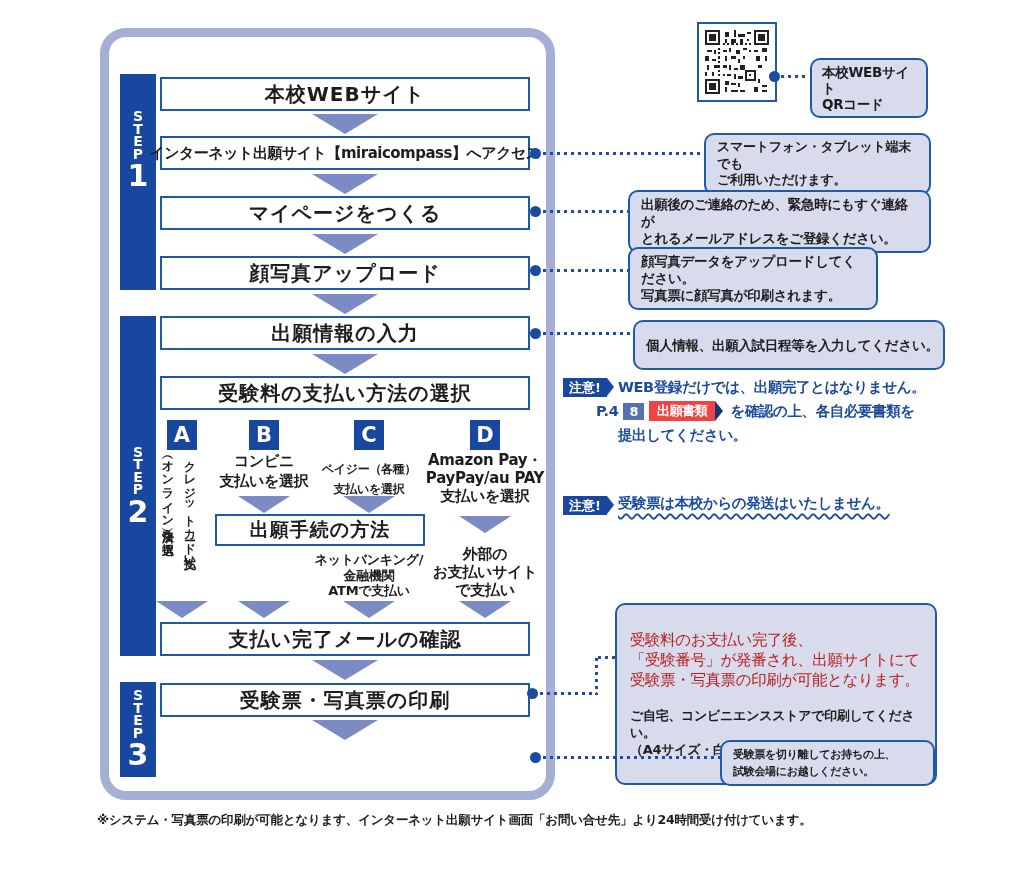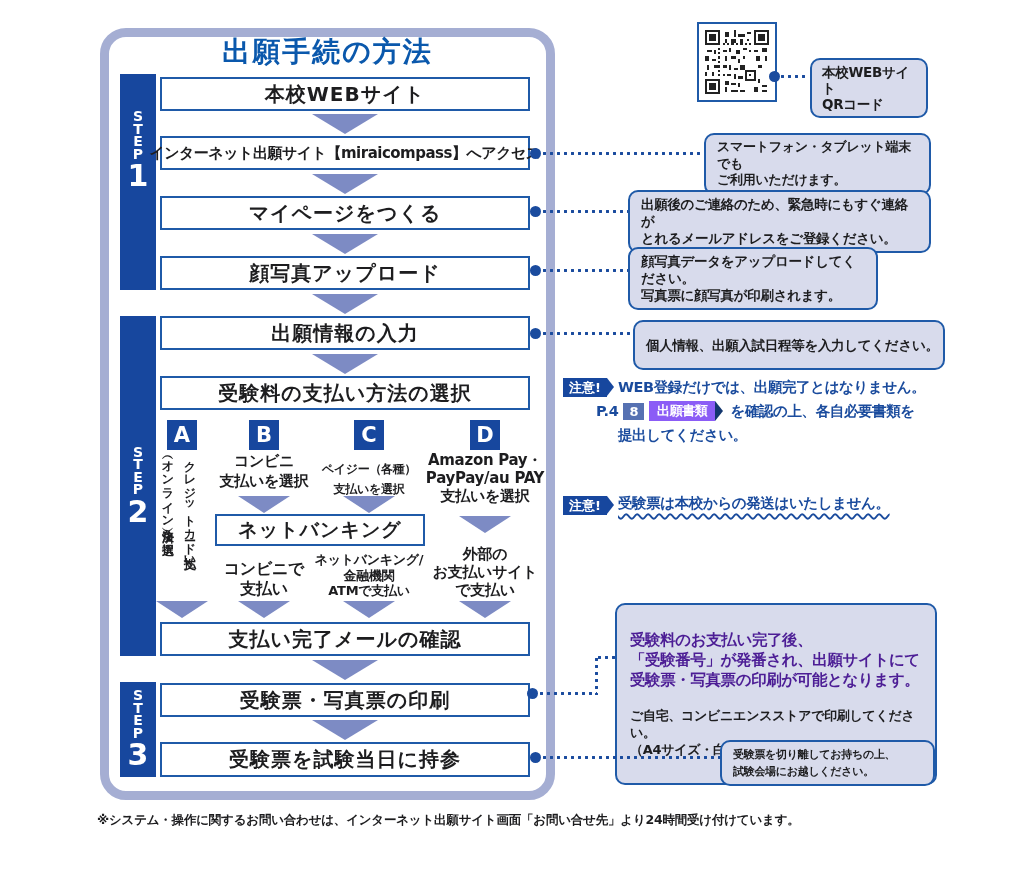--- a/index.html
+++ b/index.html
@@ -21,73 +21,71 @@
   .ars{position:absolute;width:0;height:0;border-left:26px solid transparent;
       border-right:26px solid transparent;border-top:17px solid #7d8bc4;}
   .pbadge{position:absolute;top:420px;width:30px;height:30px;background:#17479e;color:#fff;
           font-weight:bold;font-size:21px;display:flex;align-items:center;justify-content:center;}
   .plbl{position:absolute;text-align:center;font-weight:bold;color:#1d1d1f;white-space:pre-line;letter-spacing:-0.3px;}
   .vlbl{position:absolute;writing-mode:vertical-rl;font-size:12px;font-weight:bold;line-height:22px;
         white-space:pre-line;color:#1d1d1f;letter-spacing:0;}
   .co{position:absolute;background:#d8dbec;border:2px solid #1f5aa8;border-radius:10px;
       font-weight:bold;color:#1d1d1f;white-space:pre-line;box-sizing:border-box;
       font-size:14px;line-height:17px;padding:4px 11px;letter-spacing:-0.3px;}
-  .co-bold{color:#4c1d95;font-size:15.5px;line-height:20px;font-weight:bold;white-space:pre-line;letter-spacing:-0.4px;}
+  .co-bold{color:#b91c1c;font-size:15.5px;line-height:20px;font-weight:normal;white-space:pre-line;letter-spacing:-0.4px;}
   .co-norm{color:#1d1d1f;font-size:13px;line-height:17px;font-weight:bold;white-space:pre-line;letter-spacing:-0.3px;}
   .dot{position:absolute;width:11px;height:11px;border-radius:50%;background:#1a4b9e;}
   .dl-h{position:absolute;height:3px;background-image:radial-gradient(circle at 1.5px 1.5px,#1a4b9e 1.4px,transparent 1.7px);
         background-size:7px 3px;background-repeat:repeat-x;}
   .dl-v{position:absolute;width:3px;background-image:radial-gradient(circle at 1.5px 1.5px,#1a4b9e 1.4px,transparent 1.7px);
         background-size:3px 7px;background-repeat:repeat-y;}
   .qrbox{position:absolute;left:697px;top:22px;width:80px;height:80px;box-sizing:border-box;
          border:2px solid #1f5aa8;background:#fff;display:flex;align-items:center;justify-content:center;}
   .nbadge{position:absolute;background:#17479e;color:#fff;font-weight:bold;font-size:13px;
           height:19px;line-height:19px;padding:0 6px;white-space:nowrap;}
   .nbadge::after{content:"";position:absolute;left:100%;top:0;width:0;height:0;
           border-top:9.5px solid transparent;border-bottom:9.5px solid transparent;border-left:7px solid #17479e;}
   .ntext{position:absolute;color:#1a4b9d;font-weight:bold;font-size:14.5px;letter-spacing:-0.4px;white-space:nowrap;}
   .wavy{text-decoration:underline;text-decoration-style:wavy;text-decoration-color:#1a4b9d;
         text-decoration-thickness:2px;text-underline-offset:5px;}
   .b8{background:#5671b2;color:#fff;padding:1px 6px;font-size:13px;font-weight:bold;}
-  .bdoc{background:#8b5cf6;color:#fff;padding:1px 8px;font-size:13px;font-weight:bold;position:relative;margin-right:10px;}
+  .bdoc{background:#ef4444;color:#fff;padding:1px 8px;font-size:13px;font-weight:bold;position:relative;margin-right:10px;}
   .bdoc::after{content:"";position:absolute;left:100%;top:0;width:0;height:0;
         border-top:10px solid transparent;border-bottom:10px solid transparent;border-left:8px solid #13366e;}
   .footer{position:absolute;left:97px;top:812px;font-size:12.5px;font-weight:bold;color:#1d1d1f;letter-spacing:-0.2px;white-space:nowrap;}
 </style>
 </head>
 <body>
 
 <div id="canvas">
 
   <div class="panel"></div>
-  <div class="title">出願手続の方法</div>
 
   <div class="stepbar" style="top:74px;height:216px;padding-top:36px;">
     <span class="stepword">STEP</span>
     <span class="stepnum">1</span>
   </div>
   <div class="stepbar" style="top:316px;height:340px;justify-content:center;">
     <span class="stepword">STEP</span>
     <span class="stepnum">2</span>
   </div>
   <div class="stepbar" style="top:682px;height:95px;justify-content:center;">
     <span class="stepword">STEP</span>
     <span class="stepnum">3</span>
   </div>
 
   <div class="fbox" style="top:77px;">本校WEBサイト</div>
   <div class="fbox" style="top:136px;font-size:15px;letter-spacing:-0.5px;">インターネット出願サイト【miraicompass】へアクセス</div>
   <div class="fbox" style="top:196px;">マイページをつくる</div>
   <div class="fbox" style="top:256px;">顔写真アップロード</div>
   <div class="fbox" style="top:316px;">出願情報の入力</div>
   <div class="fbox" style="top:376px;">受験料の支払い方法の選択</div>
-  <div class="fbox" style="top:514px;left:215px;width:210px;height:32px;font-size:19px;">ネットバンキング</div>
+  <div class="fbox" style="top:514px;left:215px;width:210px;height:32px;font-size:19px;">出願手続の方法</div>
   <div class="fbox" style="top:622px;">支払い完了メールの確認</div>
   <div class="fbox" style="top:683px;">受験票・写真票の印刷</div>
-  <div class="fbox" style="top:742px;height:35px;">受験票を試験当日に持参</div>
 
   <div class="ar" style="left:312px;top:114px;"></div>
   <div class="ar" style="left:312px;top:174px;"></div>
   <div class="ar" style="left:312px;top:234px;"></div>
   <div class="ar" style="left:312px;top:294px;"></div>
   <div class="ar" style="left:312px;top:354px;"></div>
   <div class="ar" style="left:312px;top:660px;"></div>
   <div class="ar" style="left:312px;top:720px;"></div>
 
   <div class="pbadge" style="left:167px;">A</div>
@@ -102,22 +100,20 @@
   <div class="plbl" style="left:299px;top:459px;width:140px;font-size:12px;line-height:20px;">ペイジー（各種）
 支払いを選択</div>
   <div class="plbl" style="left:405px;top:451px;width:160px;font-size:15px;line-height:18px;">Amazon Pay・
 PayPay/au PAY
 支払いを選択</div>
 
   <div class="ars" style="left:238px;top:496px;"></div>
   <div class="ars" style="left:343px;top:496px;"></div>
   <div class="ars" style="left:459px;top:516px;"></div>
 
-  <div class="plbl" style="left:194px;top:559px;width:140px;font-size:16px;line-height:20px;">コンビニで
-支払い</div>
   <div class="plbl" style="left:294px;top:552px;width:150px;font-size:13px;line-height:15.5px;">ネットバンキング/
 金融機関
 ATMで支払い</div>
   <div class="plbl" style="left:405px;top:545px;width:160px;font-size:15px;line-height:18px;">外部の
 お支払いサイト
 で支払い</div>
 
   <div class="ars" style="left:156px;top:601px;"></div>
   <div class="ars" style="left:238px;top:601px;"></div>
   <div class="ars" style="left:343px;top:601px;"></div>
@@ -195,15 +191,15 @@
 受験票・写真票の印刷が可能となります。</div>
     <div class="co-norm">ご自宅、コンビニエンスストアで印刷してください。
 （A4サイズ・白い紙）</div>
   </div>
 
   <div class="dot" style="left:530px;top:752px;"></div>
   <div class="dl-h" style="left:543px;top:756px;width:177px;"></div>
   <div class="co" style="left:720px;top:740px;width:215px;font-size:11px;line-height:17px;">受験票を切り離してお持ちの上、
 試験会場にお越しください。</div>
 
-  <div class="footer">※システム・操作に関するお問い合わせは、インターネット出願サイト画面「お問い合せ先」より24時間受け付けています。</div>
+  <div class="footer">※システム・写真票の印刷が可能となります、インターネット出願サイト画面「お問い合せ先」より24時間受け付けています。</div>
 
 </div>
 
 </body></html>

